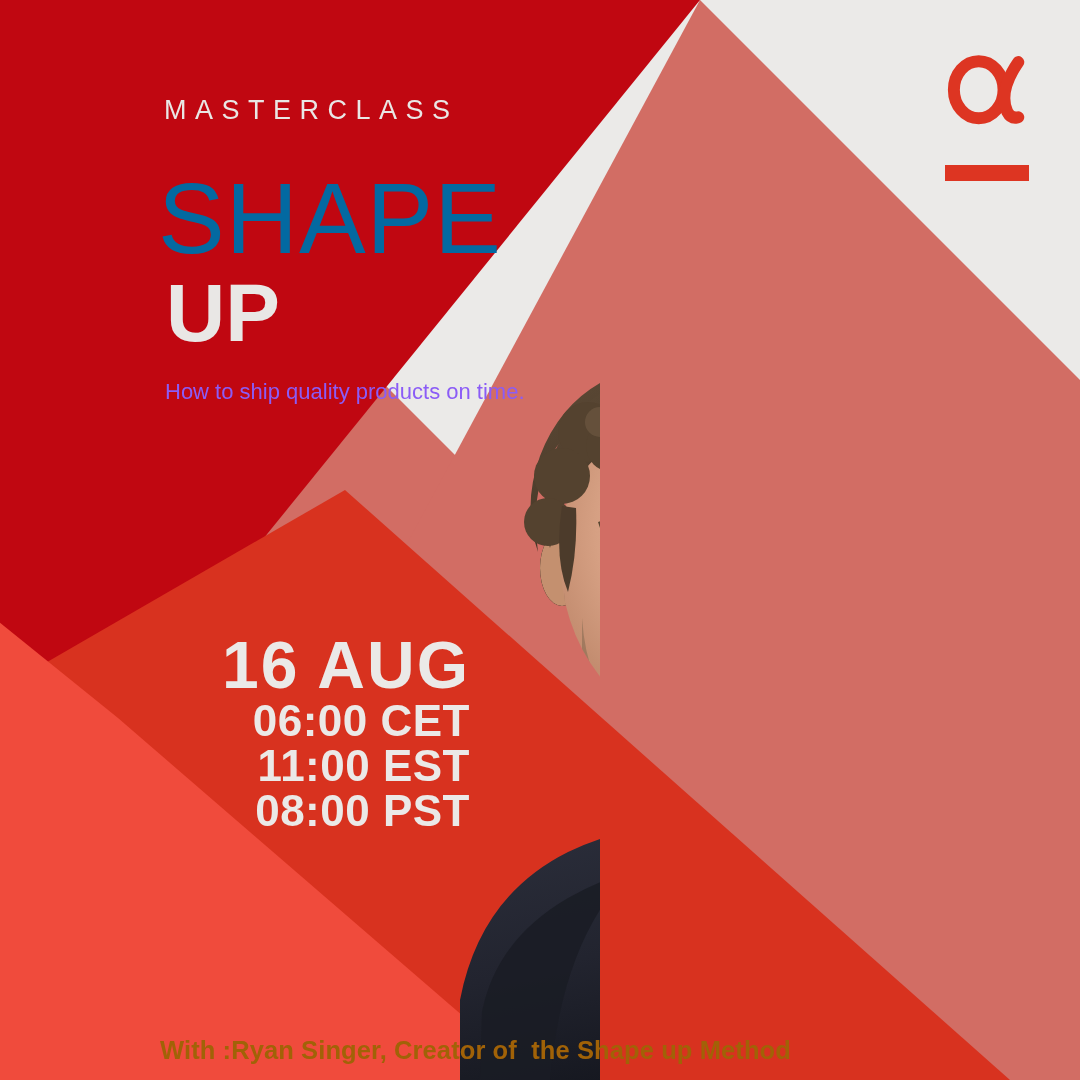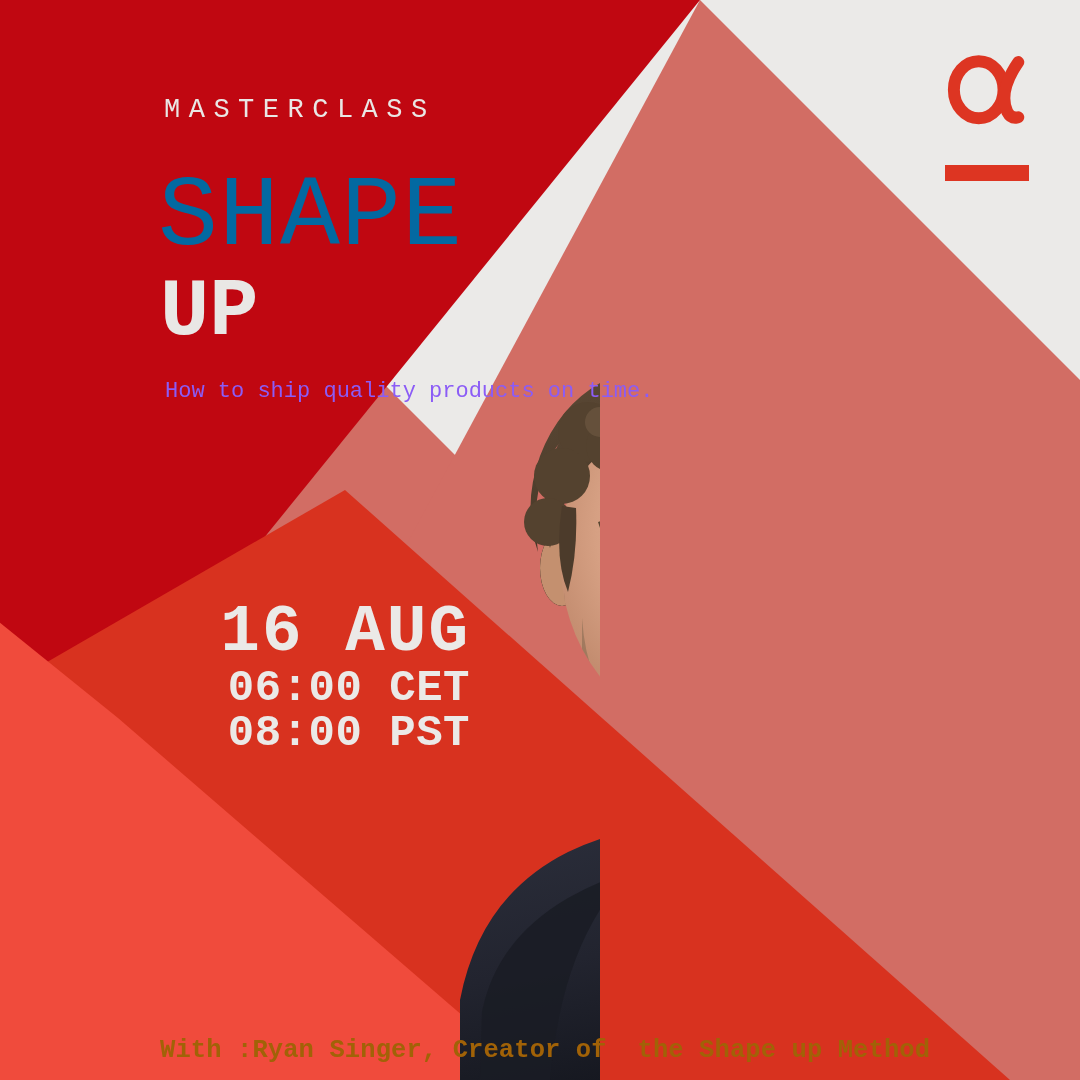--- a/index.html
+++ b/index.html
@@ -7,21 +7,21 @@
     margin: 0;
     padding: 0;
     background: #222;
   }
   #poster {
     position: relative;
     width: 1080px;
     height: 1080px;
     overflow: hidden;
     background: #ebeae8;
-    font-family: Liberation Mono, monospace;
+    font-family: Liberation Sans, sans-serif;
     -webkit-font-smoothing: antialiased;
   }
   
   .layer {
     position: absolute;
     inset: 0;
     width: 100%;
     height: 100%;
   }
   .layer svg { display: block; width: 100%; height: 100%; }
@@ -58,41 +58,41 @@
     left: 158px;
     top: 168px;
     font-size: 100px;
     font-weight: 300;
     letter-spacing: 1px;
     color: #0369a1;
     line-height: 1;
   }
   #title-up {
     position: absolute;
-    left: 160px;
+    left: 166px;
     top: 272px;
     font-size: 82px;
     font-weight: 700;
     letter-spacing: 0px;
     color: #e9e7e5;
     line-height: 1;
   }
   #subtitle {
     position: absolute;
     left: 165px;
     top: 381px;
     font-size: 22px;
     font-weight: 400;
     color: #8b5cf6;
     line-height: 1;
   }
   #date-block {
     position: absolute;
     left: 0;
-    top: 599px;
+    top: 632px;
     width: 470px;
     text-align: right;
     color: #ebe9e7;
   }
   #date-day {
     font-size: 66px;
     font-weight: 700;
     letter-spacing: 2px;
     line-height: 1.02;
     display: block;
@@ -270,20 +270,21 @@
   <div id="kicker">MASTERCLASS</div>
 
   <div id="title-shape">SHAPE</div>
   <div id="title-up">UP</div>
 
   <div id="subtitle">How to ship quality products on time.</div>
 
   <div id="date-block">
     <span id="date-day">16 AUG</span>
     <span class="time-row">06:00 CET</span>
+    <span class="time-row">11:00 EST</span>
     <span class="time-row">08:00 PST</span>
   </div>
 
   <div id="credit">With :Ryan Singer, Creator of  the Shape up Method</div>
 
   <div id="brand">
     <div id="brand-alpha">
       <svg viewBox="0 0 100 100">
         <g fill="none" stroke="#dd3522" stroke-width="13" stroke-linecap="round" stroke-linejoin="round">
           <ellipse cx="41" cy="54" rx="27" ry="31"></ellipse>

